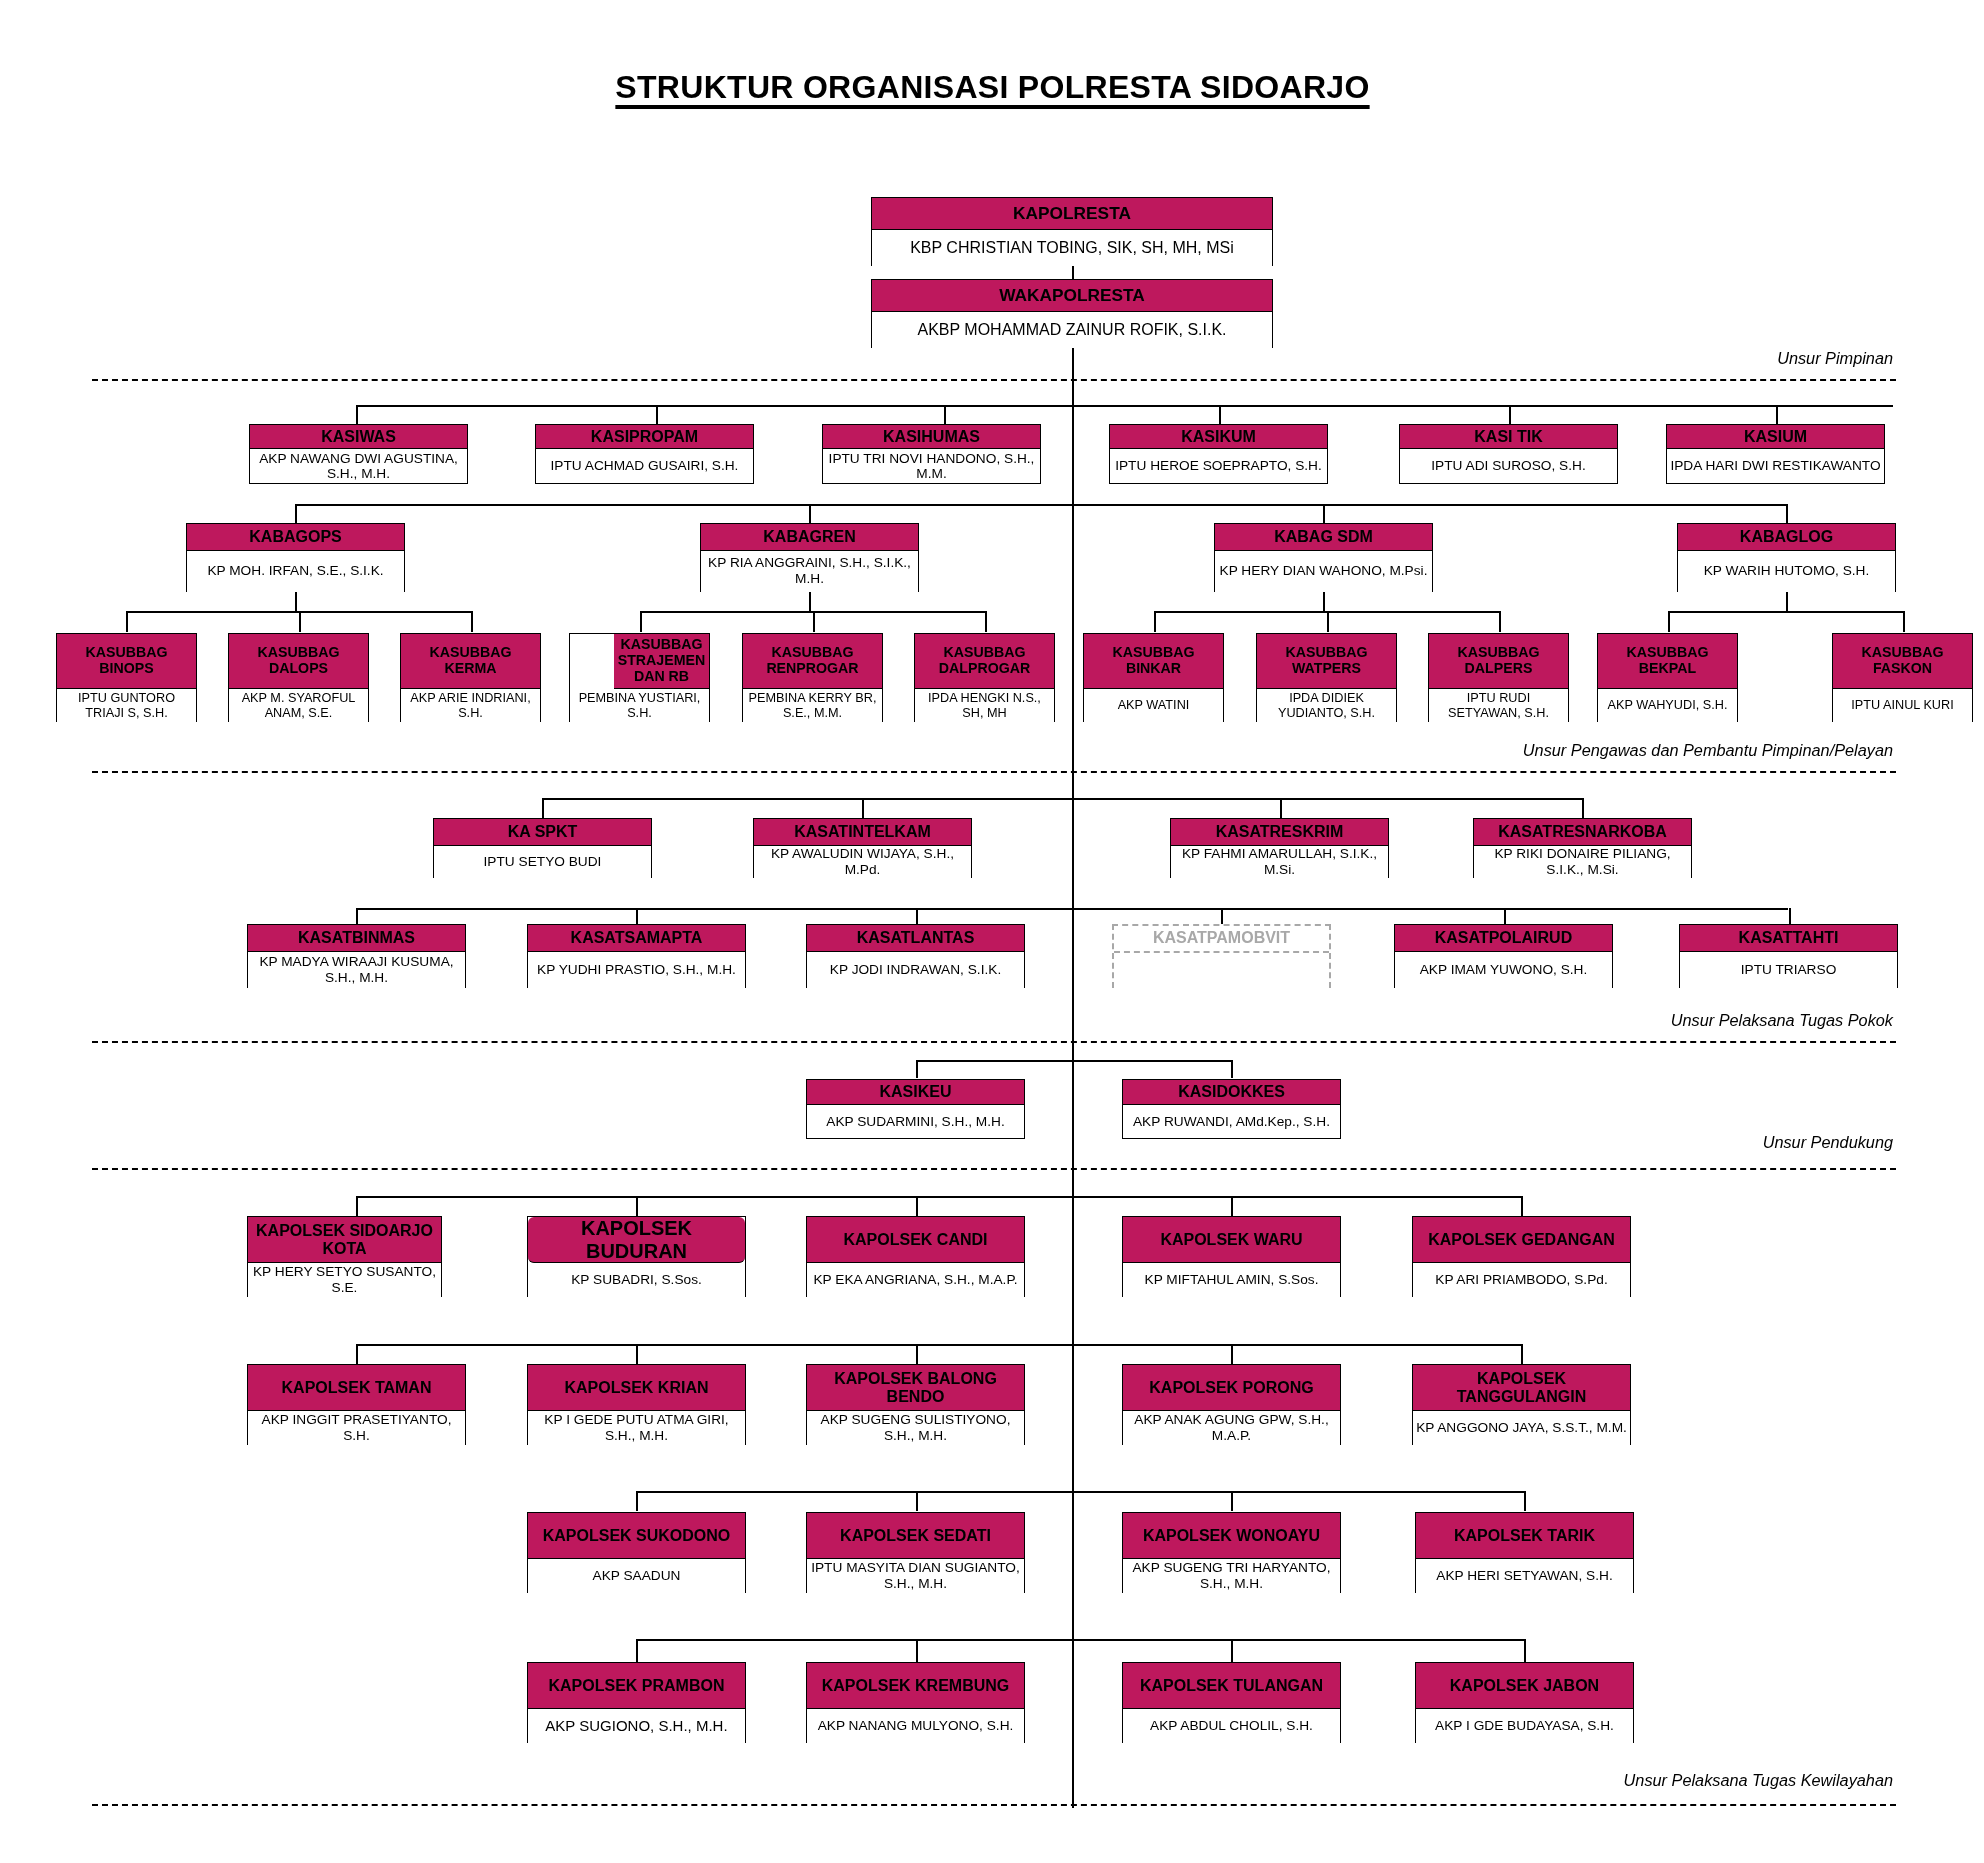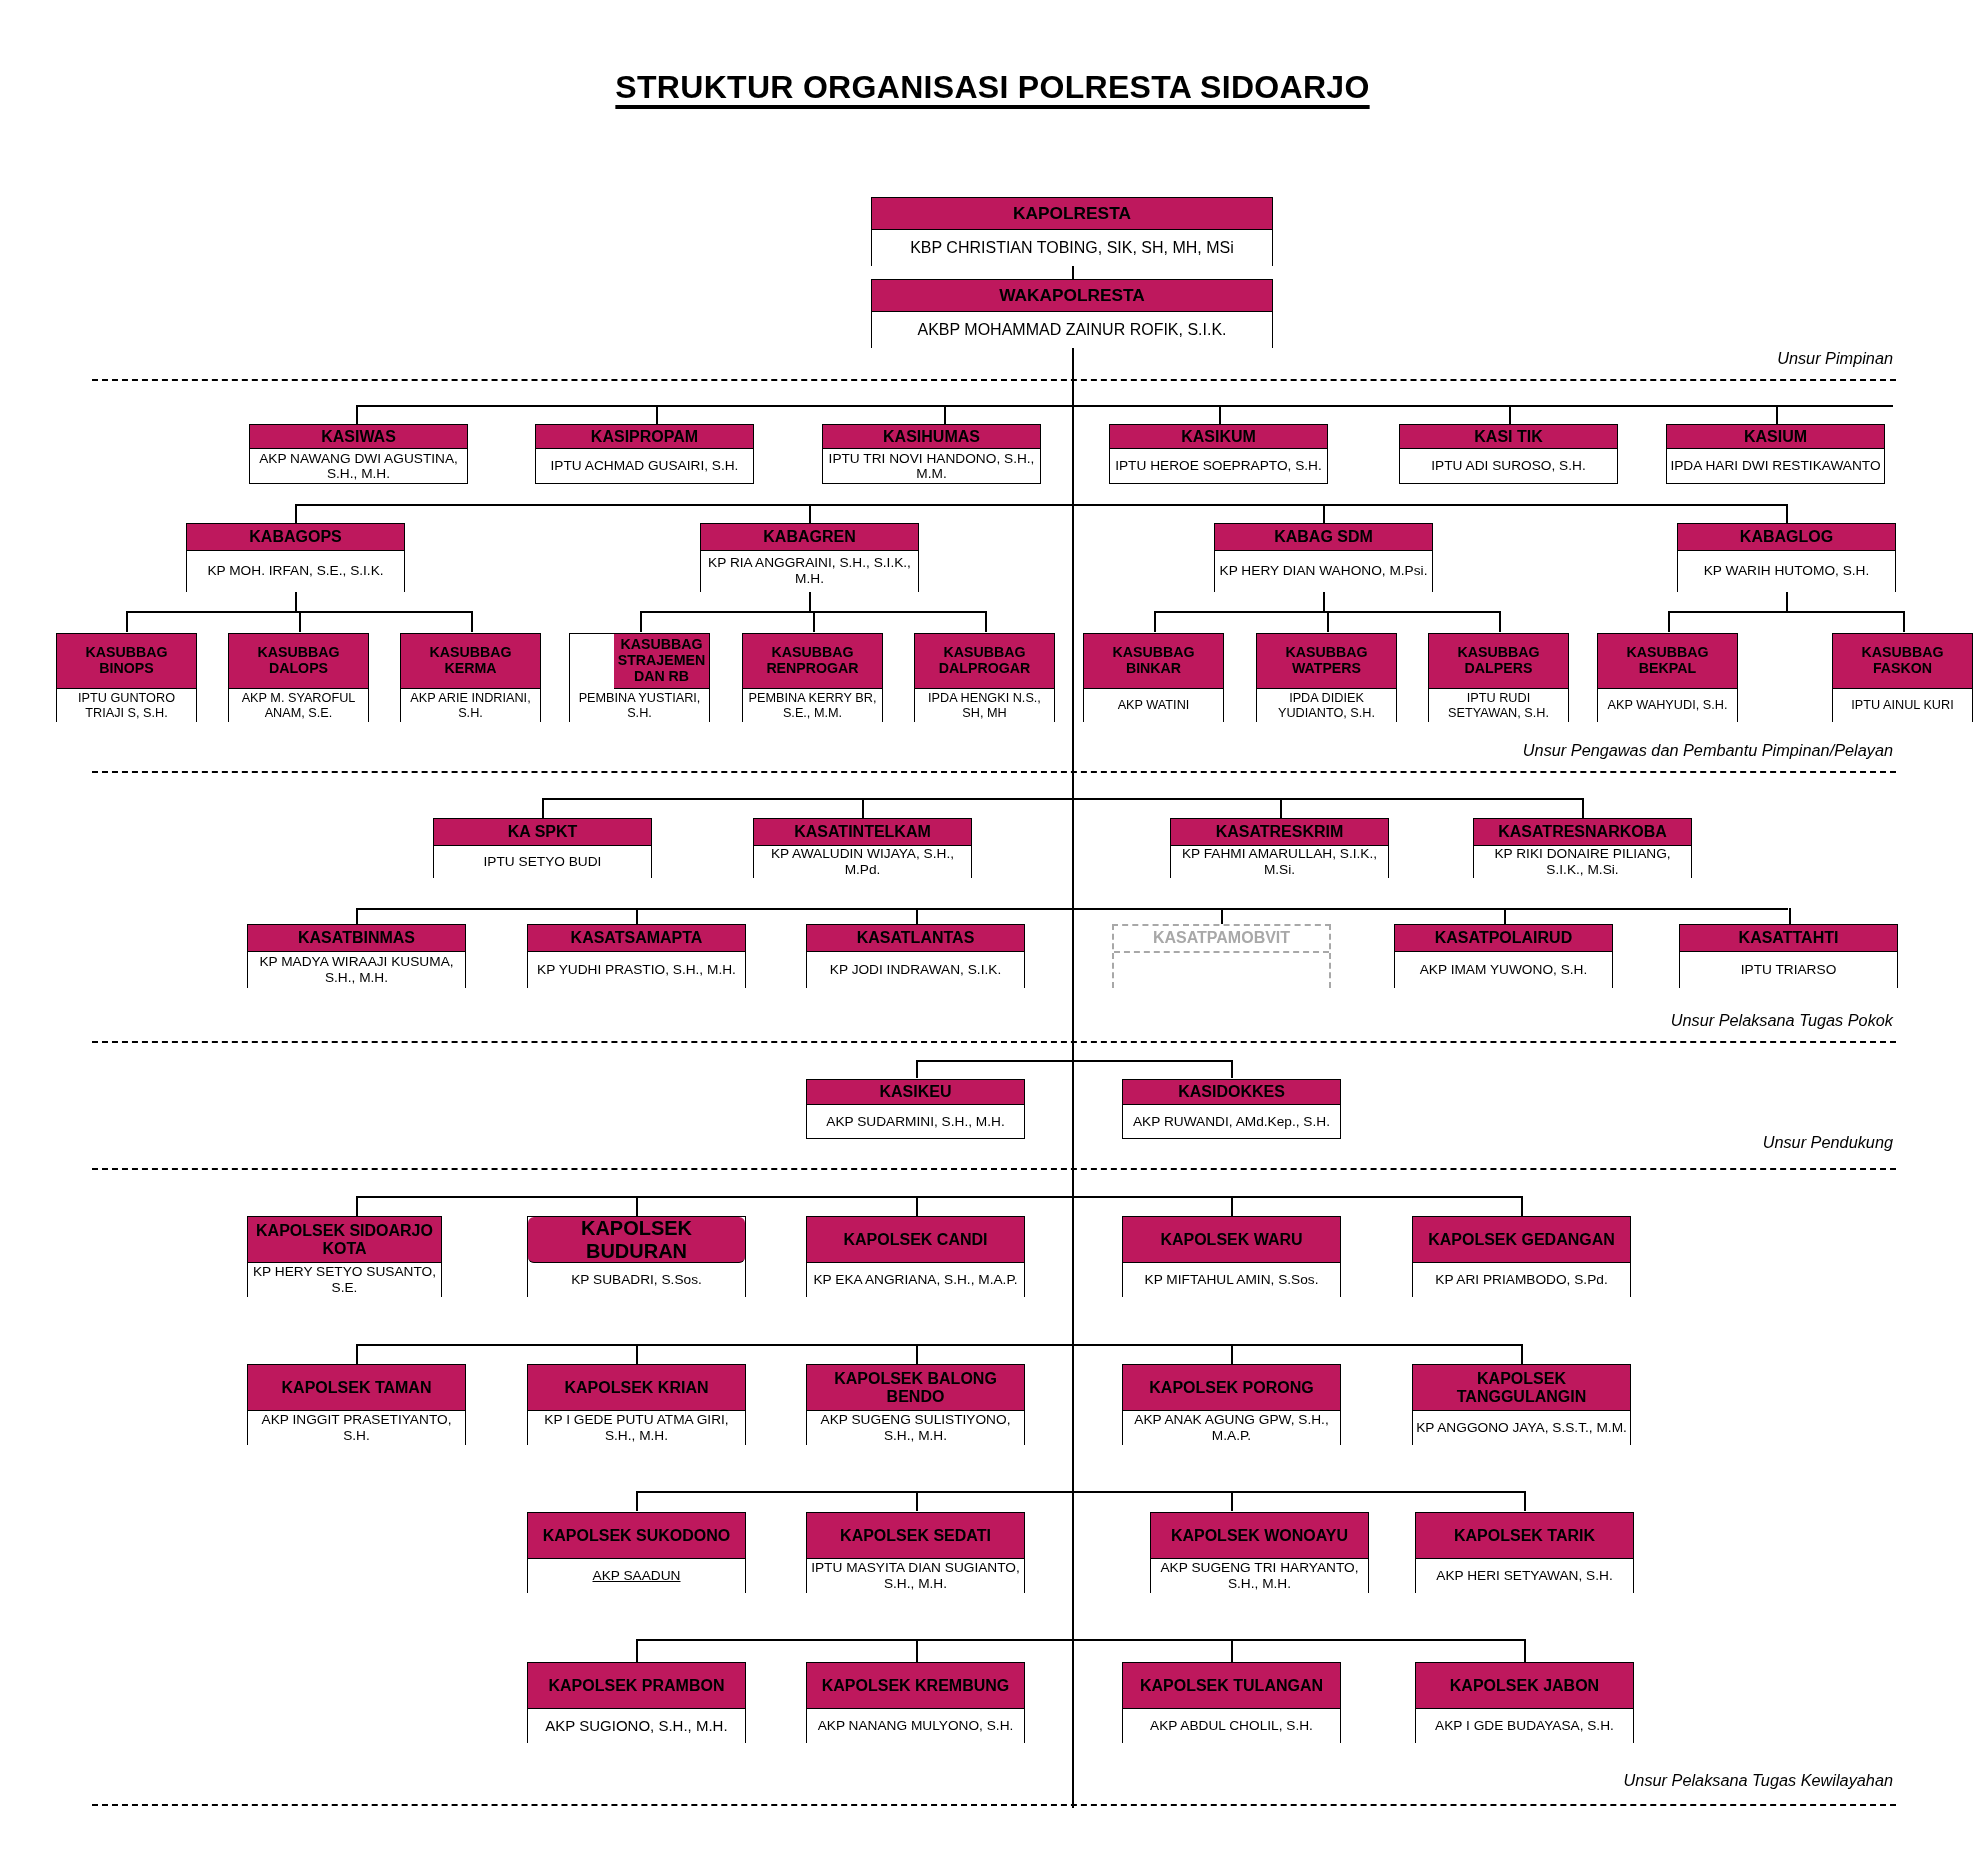--- a/index.html
+++ b/index.html
@@ -358,27 +358,27 @@
     <div class="hd" style="height:46px;font-size:16px;">KAPOLSEK PORONG</div>
     <div class="bd" style="height:34px;font-size:13.7px;">AKP ANAK AGUNG GPW, S.H., M.A.P.</div>
   </div>
   <div class="node" style="left:1412px;top:1356px;width:219px;height:81px;">
     <div class="hd" style="height:46px;font-size:16px;">KAPOLSEK TANGGULANGIN</div>
     <div class="bd" style="height:34px;font-size:13.7px;">KP ANGGONO JAYA, S.S.T., M.M.</div>
   </div>
 
   <div class="node" style="left:527px;top:1504px;width:219px;height:81px;">
     <div class="hd" style="height:46px;font-size:16px;">KAPOLSEK SUKODONO</div>
-    <div class="bd" style="height:34px;font-size:13.7px;text-decoration:underline;">AKP SAADUN</div>
+    <div class="bd" style="height:34px;font-size:13.7px;">AKP SAADUN</div>
   </div>
   <div class="node" style="left:806px;top:1504px;width:219px;height:81px;">
     <div class="hd" style="height:46px;font-size:16px;">KAPOLSEK SEDATI</div>
     <div class="bd" style="height:34px;font-size:13.7px;">IPTU MASYITA DIAN SUGIANTO, S.H., M.H.</div>
   </div>
-  <div class="node" style="left:1122px;top:1504px;width:219px;height:81px;margin-left:28px;">
+  <div class="node" style="left:1122px;top:1504px;width:219px;height:81px;">
     <div class="hd" style="height:46px;font-size:16px;">KAPOLSEK WONOAYU</div>
     <div class="bd" style="height:34px;font-size:13.7px;">AKP SUGENG TRI HARYANTO, S.H., M.H.</div>
   </div>
   <div class="node" style="left:1415px;top:1504px;width:219px;height:81px;">
     <div class="hd" style="height:46px;font-size:16px;">KAPOLSEK TARIK</div>
     <div class="bd" style="height:34px;font-size:13.7px;">AKP HERI SETYAWAN, S.H.</div>
   </div>
 
   <div class="node" style="left:527px;top:1654px;width:219px;height:81px;">
     <div class="hd" style="height:46px;font-size:16px;">KAPOLSEK PRAMBON</div>

